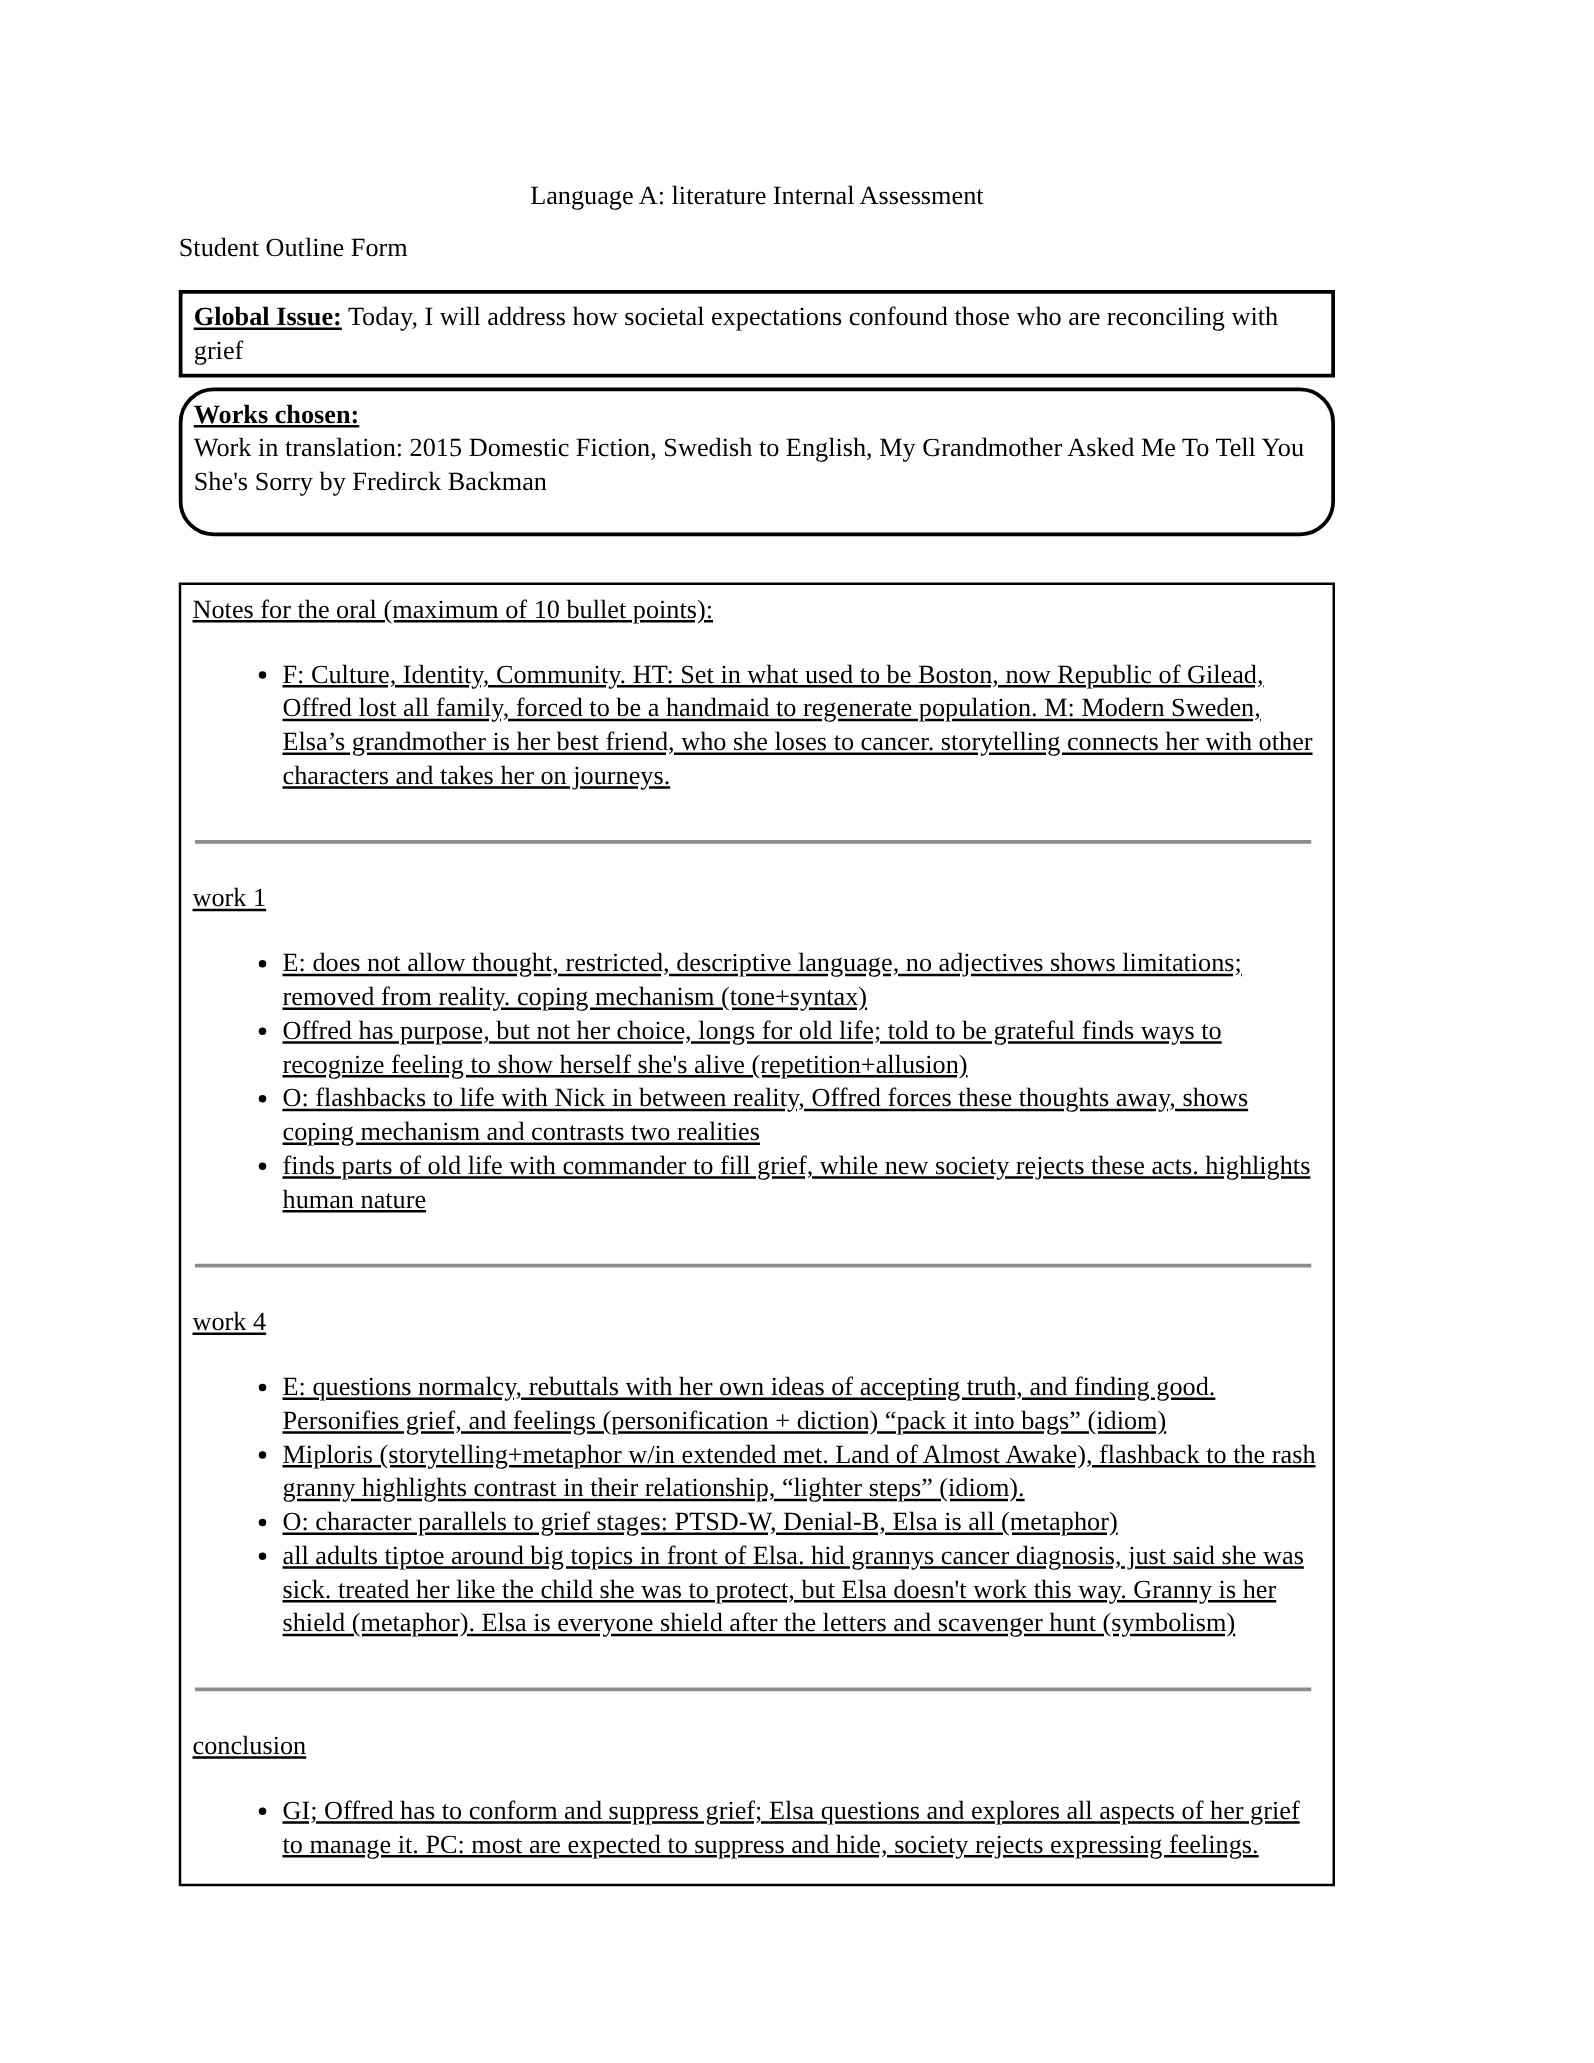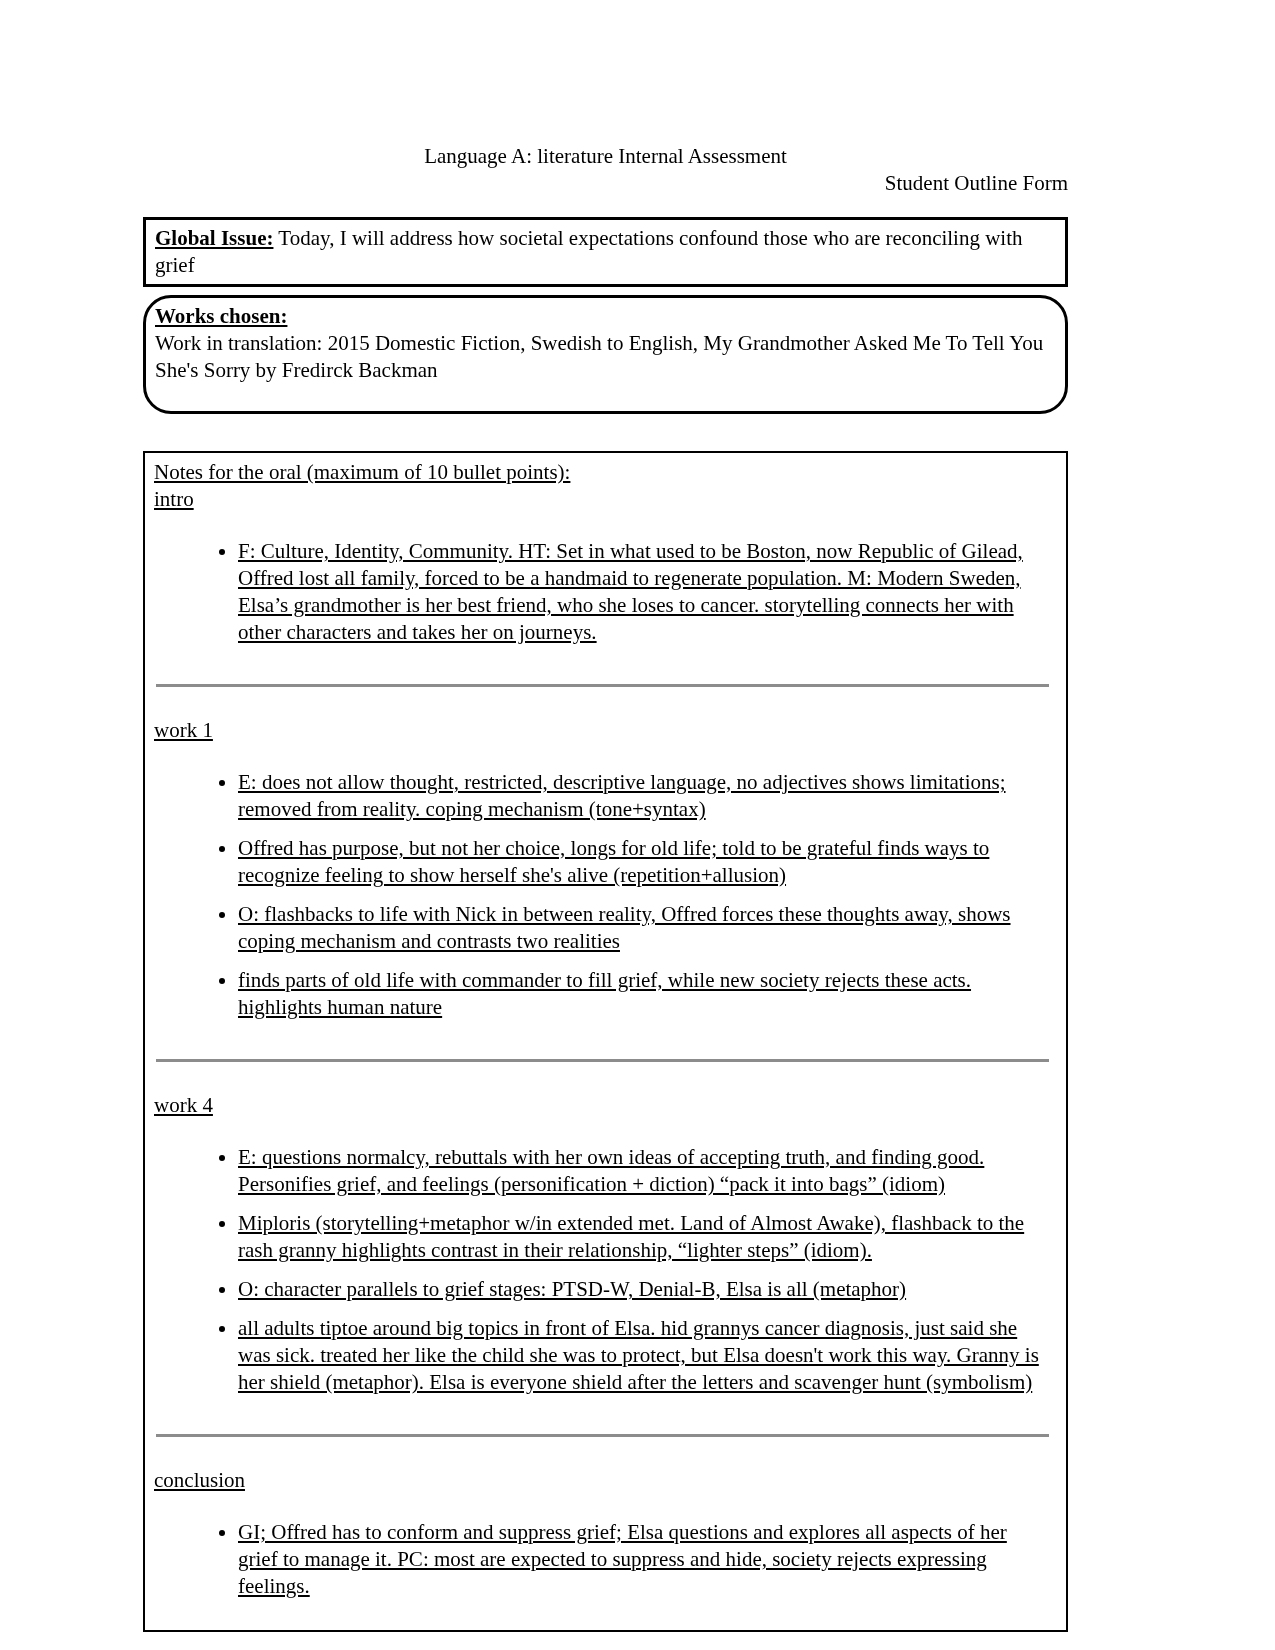--- a/index.html
+++ b/index.html
@@ -21,42 +21,43 @@
   .doc {
     width: 925px;
     margin-left: 143px;
   }
   p { margin: 0; }
   .title {
     margin-top: 143px;
     text-align: center;
   }
   .subtitle {
-    text-align: right;
+    margin-top: 15px;
+    text-align: left;
   }
   .box {
     border: 3px solid #000000;
     padding: 5px 9px;
     box-sizing: border-box;
   }
   .box-global { margin-top: 20px; }
   .box-works  { margin-top: 8px; border-radius: 28px; }
   .box-notes  {
     margin-top: 37px;
     border-width: 2px;
     padding: 6px 9px 18px 9px;
     text-decoration: underline;
   }
   .blank-line { height: 22px; }
   ul.bullets {
     margin: 25px 0 0 0;
     padding-left: 72px;
     list-style-type: disc;
   }
-  ul.bullets li { margin: 12px; }
+  ul.bullets li { margin: 0; }
   hr.divider {
     border: 0;
     border-top: 3px solid #8c8c8c;
     margin: 38px 8px 30px 2px;
   }
   .section-label { margin: 0; }
   b, strong { font-weight: bold; text-decoration: underline; }
 </style>
 </head>
 <body>
@@ -78,21 +79,20 @@
       <p>
         <strong>Works chosen:</strong>
       </p>
       <p>Work in translation: 2015 Domestic Fiction, Swedish to English, My Grandmother Asked Me To Tell You She's Sorry by Fredirck Backman</p>
       <div class="blank-line"></div>
     </div>
 
     <div class="box box-notes">
       <p>Notes for the oral (maximum of 10 bullet points):</p>
 
-      <p class="section-label">intro</p>
       <ul class="bullets">
         <li>F: Culture, Identity, Community. HT: Set in what used to be Boston, now Republic of Gilead, Offred lost all family, forced to be a handmaid to regenerate population. M: Modern Sweden, Elsa’s grandmother is her best friend, who she loses to cancer. storytelling connects her with other characters and takes her on journeys.</li>
       </ul>
 
       <hr class="divider">
 
       <p class="section-label">work 1</p>
       <ul class="bullets">
         <li>E: does not allow thought, restricted, descriptive language, no adjectives shows limitations; removed from reality. coping mechanism (tone+syntax)</li>
         <li>Offred has purpose, but not her choice, longs for old life; told to be grateful finds ways to recognize feeling to show herself she's alive (repetition+allusion)</li>

